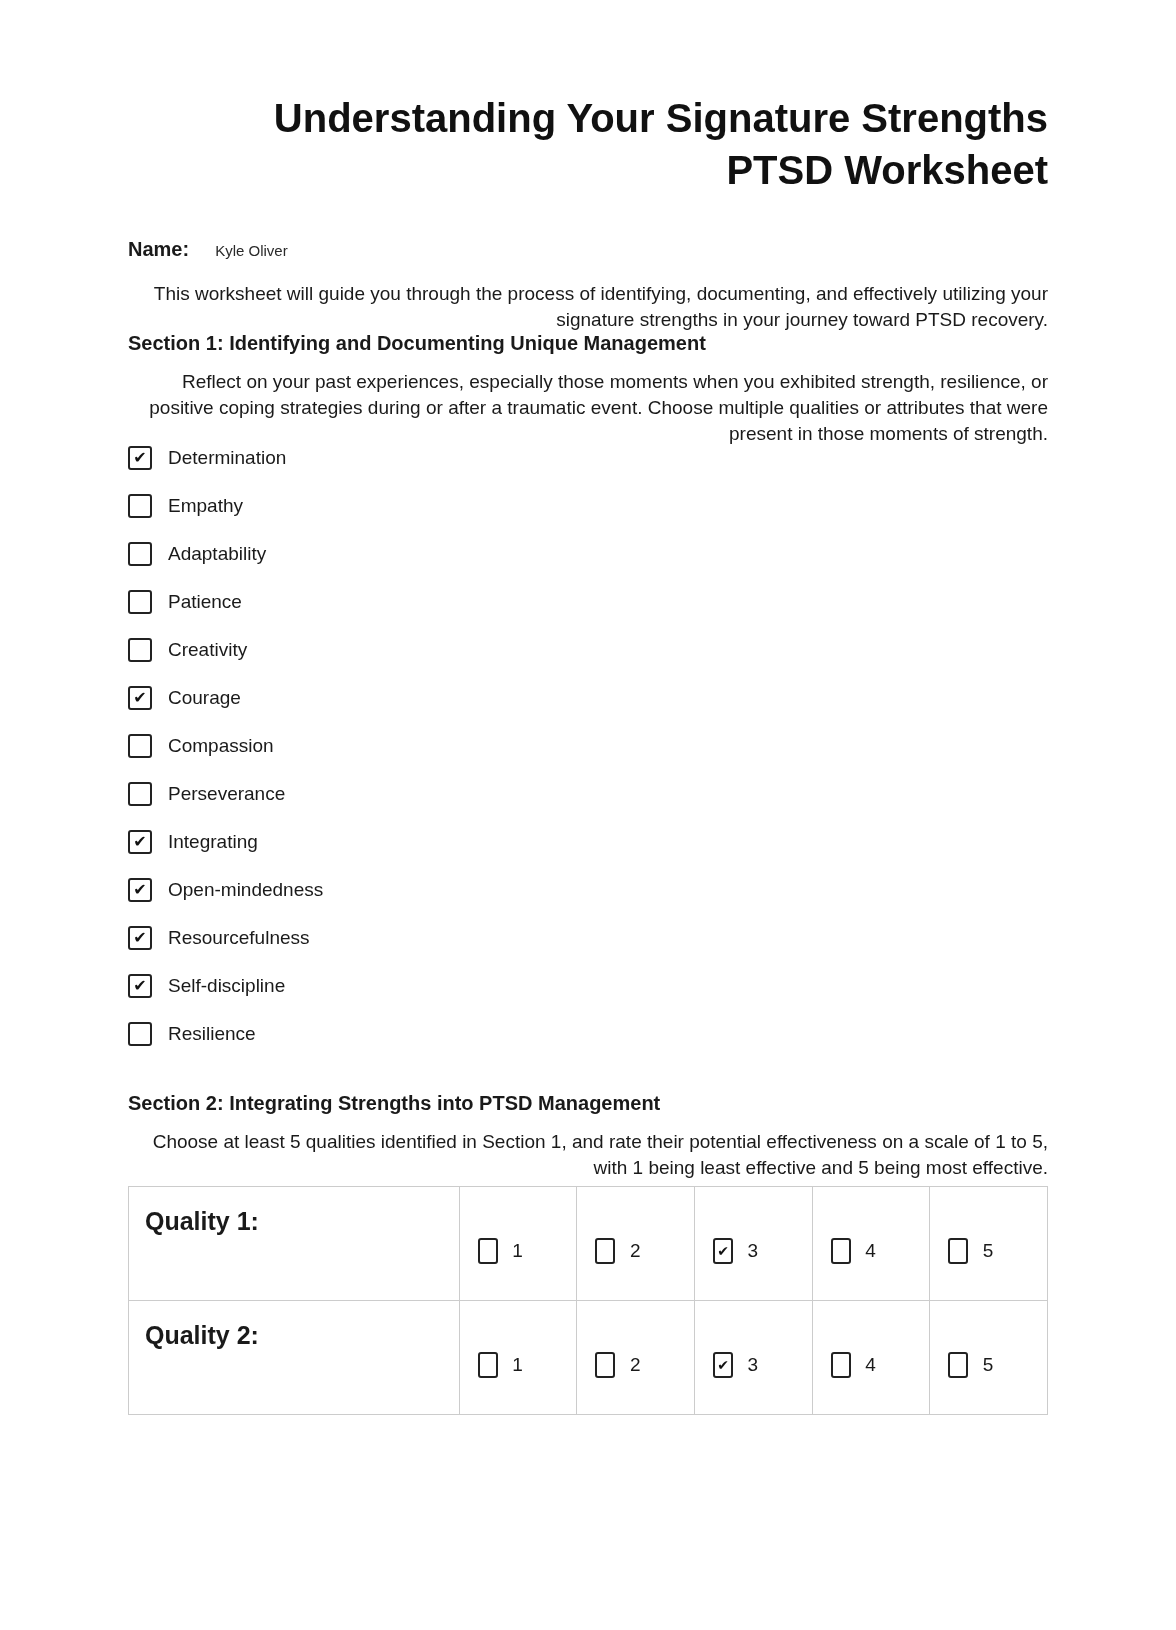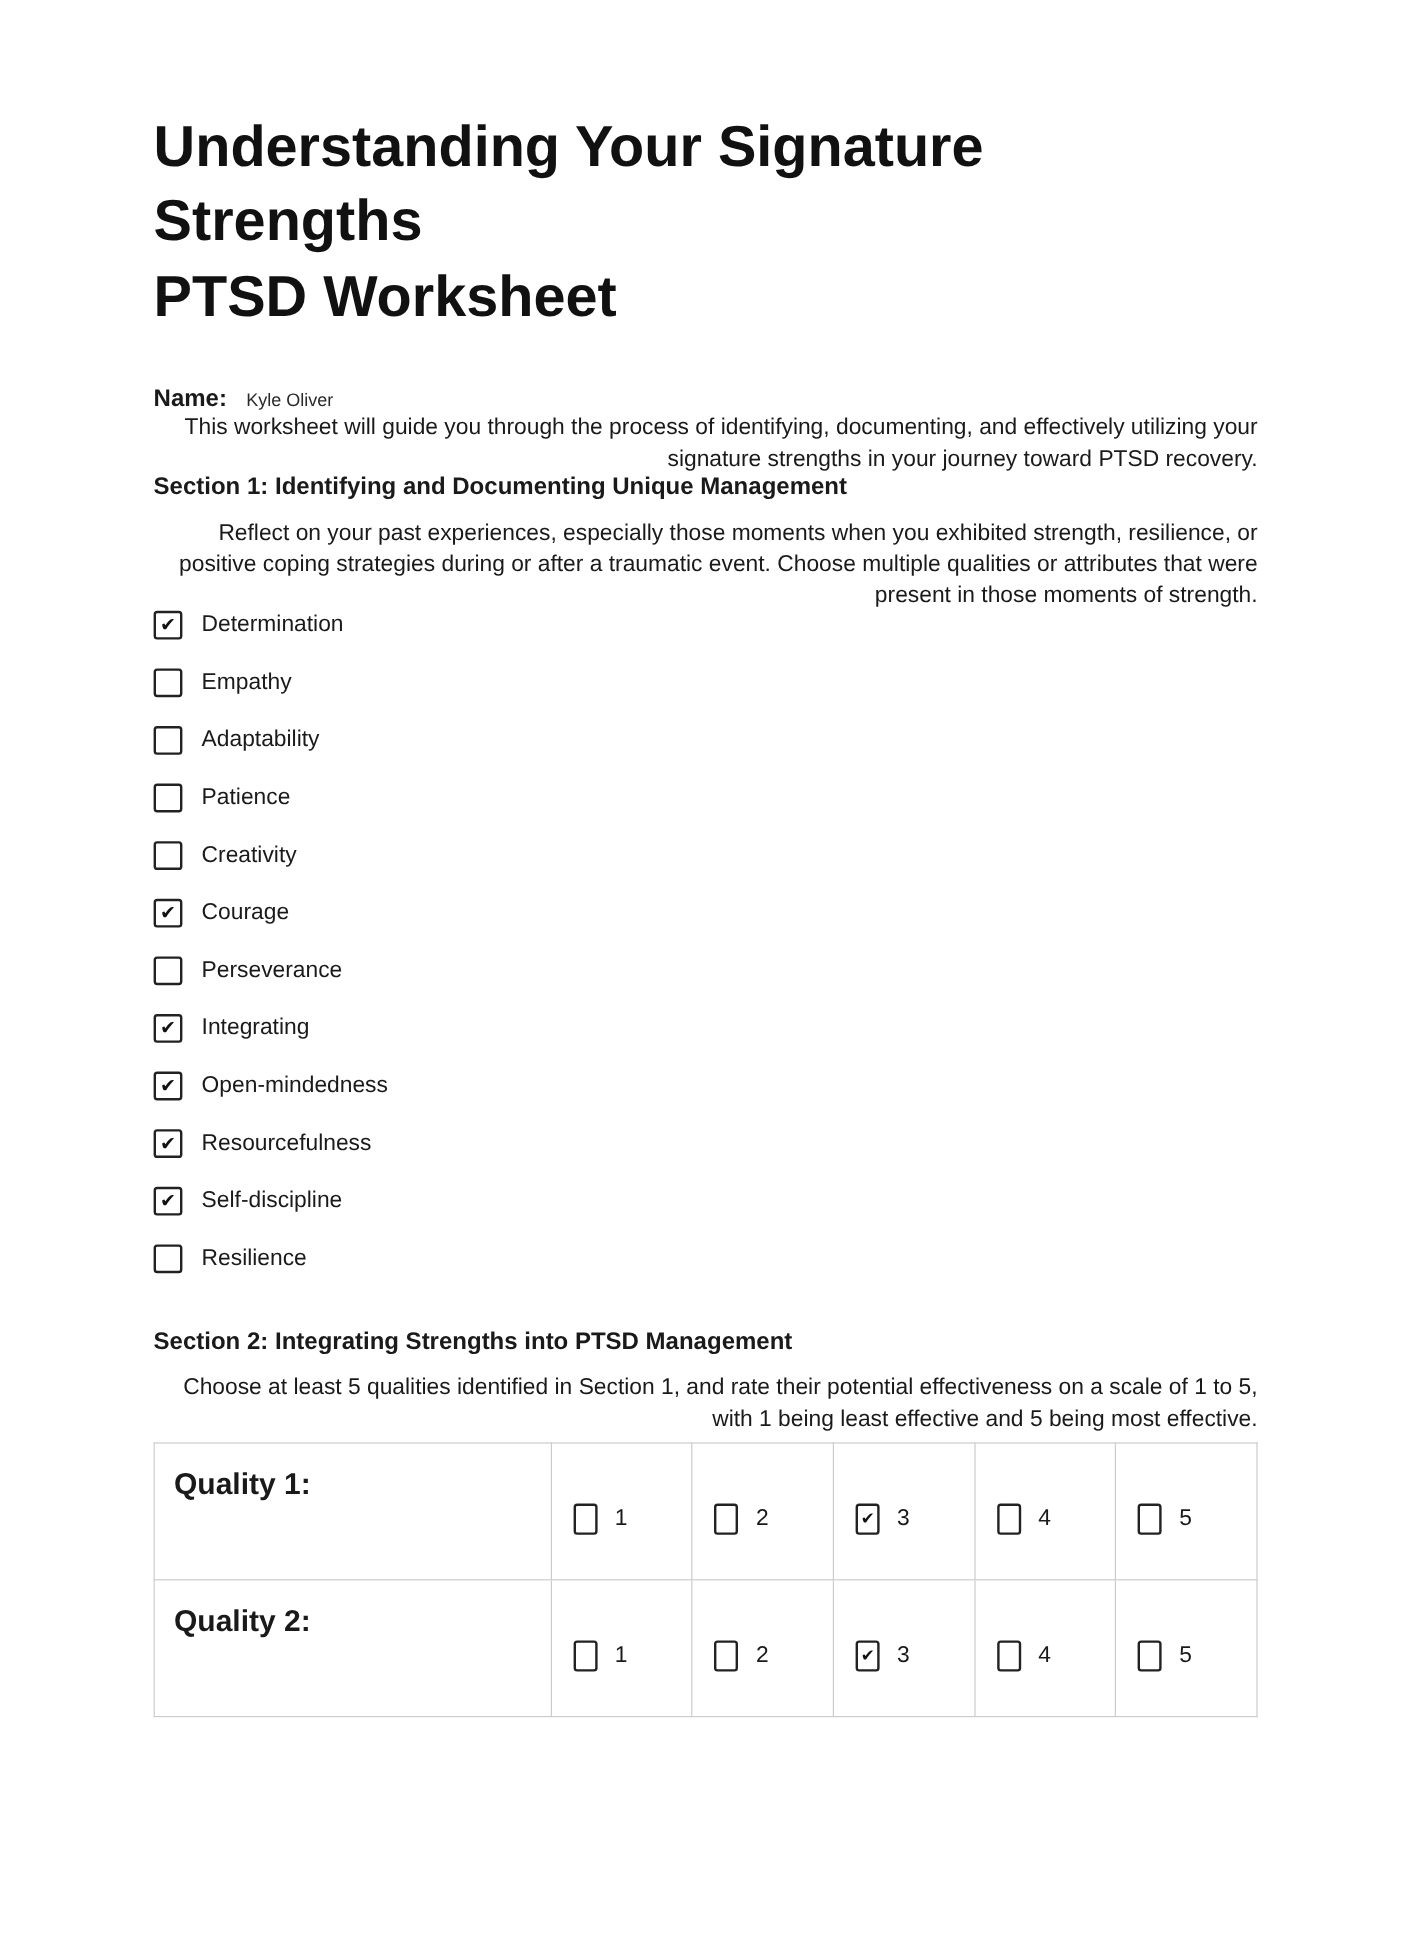--- a/index.html
+++ b/index.html
@@ -15,31 +15,32 @@
     -webkit-font-smoothing: antialiased;
   }
   .page {
     width: 920px;
     margin: 0 auto;
     padding-top: 92px;
     padding-bottom: 60px;
   }
   h1.doc-title {
     margin: 0 0 42px 0;
-    text-align: left;
-    font-size: 48px;
+    text-align: right;
+    font-size: 40px;
     line-height: 1.3;
     font-weight: bold;
     color: #111111;
   }
   h1.doc-title span { display: block; }
   .name-row {
     display: flex;
     align-items: baseline;
-    gap: 16px;
+    gap: 26px;
+    margin-bottom: 20px;
   }
   .name-label {
     font-size: 20px;
     font-weight: bold;
   }
   .name-value {
     font-size: 15px;
     color: #2a2a2a;
   }
   p.body-text {
@@ -186,20 +187,25 @@
     <span class="check-label">Creativity</span>
 
   </div>
 
   <div class="check-item">
     <span class="cb">✔</span>
     <span class="check-label">Courage</span>
 
   </div>
 
+  <div class="check-item">
+    <span class="cb"></span>
+    <span class="check-label">Compassion</span>
+
+  </div>
 
   <div class="check-item">
     <span class="cb"></span>
     <span class="check-label">Perseverance</span>
 
   </div>
 
   <div class="check-item">
     <span class="cb">✔</span>
     <span class="check-label">Integrating</span>

